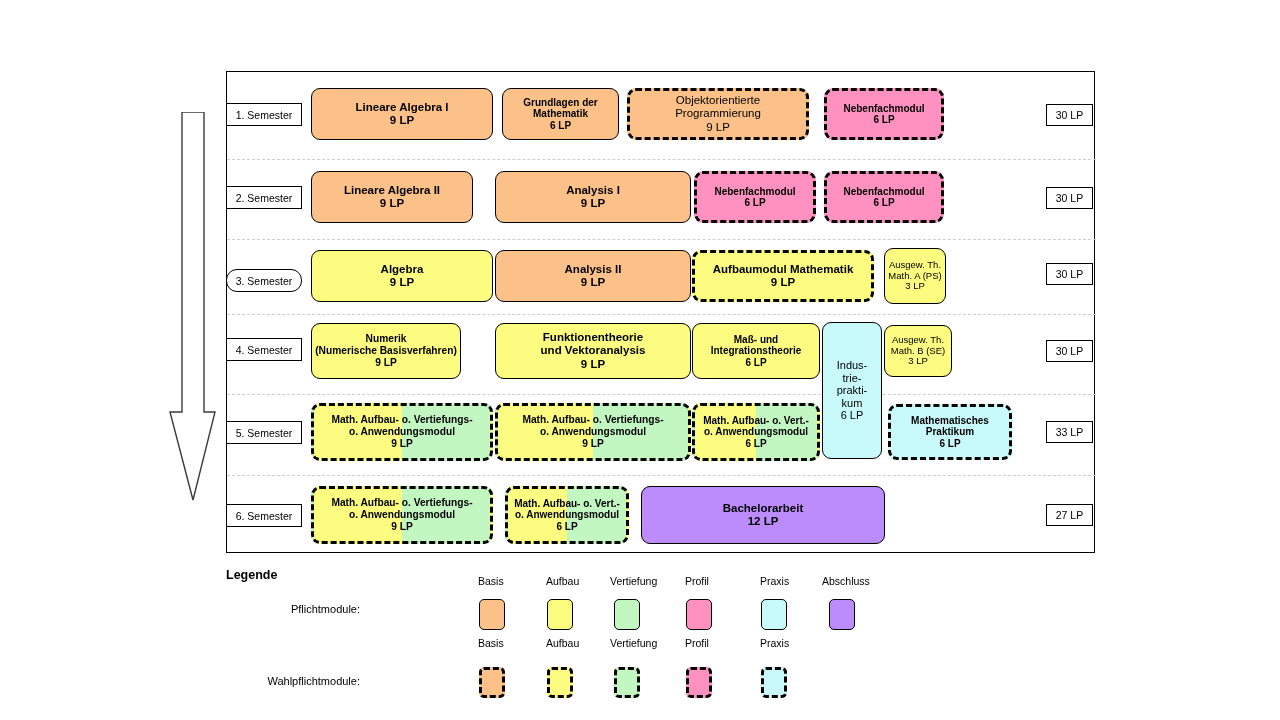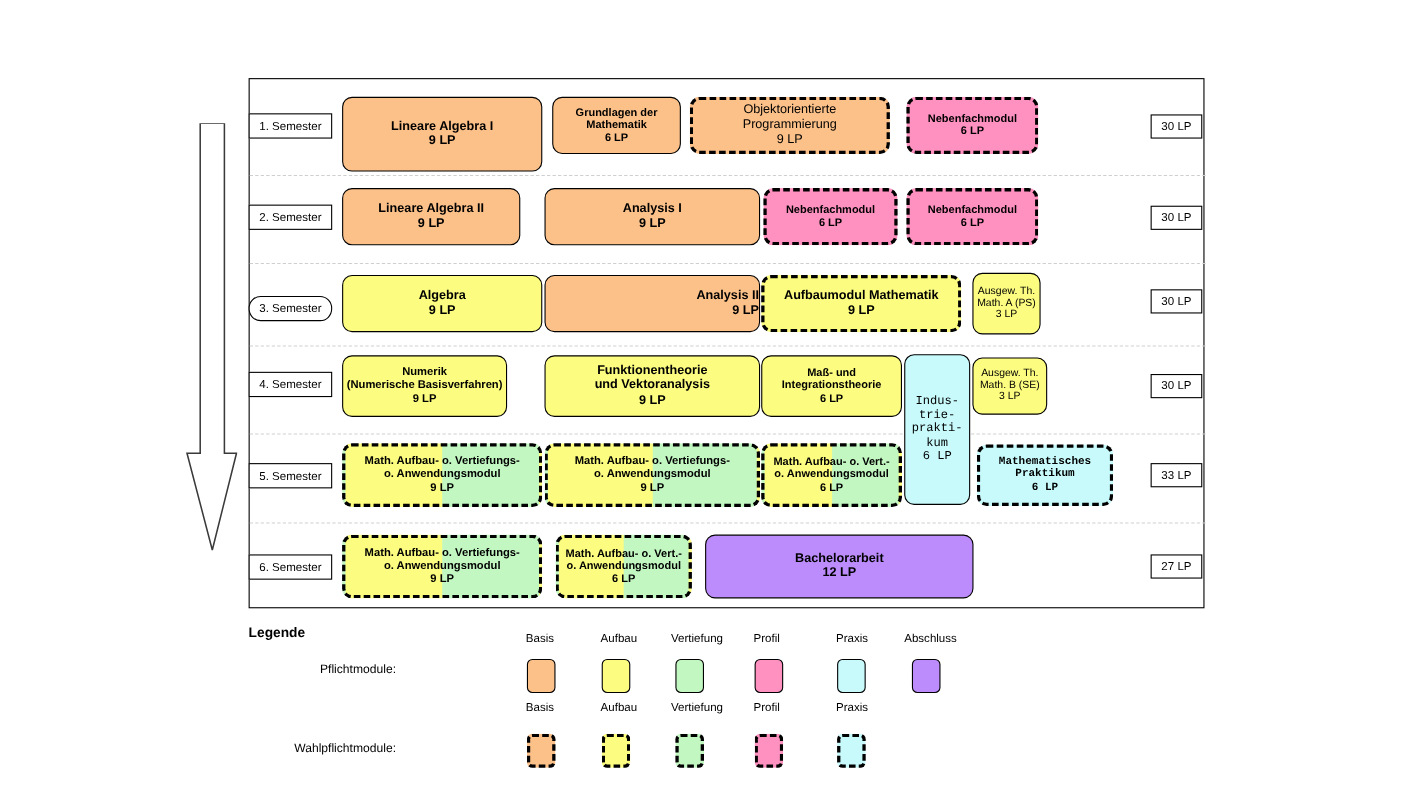--- a/index.html
+++ b/index.html
@@ -102,21 +102,21 @@
   }
   .module .mline { display: block; width: 100%; }
   .module.solid  { border: 1.2px solid #000; }
   .module.dashed { border: 3px dashed #000; }
 
   
   .fill-basis     { background: #FCC189; }
   .fill-aufbau    { background: #FCFC80; }
   .fill-vertief   { background: #C2F7C2; }
   .fill-profil    { background: #FF91C1; }
-  .fill-praxis    { background: #C8FAFC; font-family: Liberation Mono, monospace; }
+  .fill-praxis    { background: #C8FAFC; }
   .fill-abschluss { background: #BC8CFC; }
   
   .fill-split {
     background: linear-gradient(to right, #FCFC80 0%, #FCFC80 50%, #C2F7C2 50%, #C2F7C2 100%);
   }
 
   
   #progress-arrow {
     position: absolute;
     left: 166px;
@@ -178,21 +178,21 @@
     <div class="row-sep" style="top: 87px;"></div>
     <div class="row-sep" style="top: 167px;"></div>
     <div class="row-sep" style="top: 242px;"></div>
     <div class="row-sep" style="top: 322px;"></div>
     <div class="row-sep" style="top: 403px;"></div>
   </div>
 
 <div id="plan-layer">
     <div class="sem-label" style="left: 226px; top: 103px;">1. Semester</div>
     <div class="lp-box" style="left: 1046px; top: 104px;">30 LP</div>
-    <div class="module solid fill-basis" style="left: 311px; top: 88px; width: 182px; height: 68px; font-size: 11.5px; font-weight: bold;">
+    <div class="module solid fill-basis" style="left: 311px; top: 88px; width: 182px; height: 52px; font-size: 11.5px; font-weight: bold;">
       <span class="mline">Lineare Algebra I</span>
       <span class="mline">9 LP</span>
     </div>
     <div class="module solid fill-basis" style="left: 502px; top: 88px; width: 117px; height: 52px; font-size: 10px; font-weight: bold;">
       <span class="mline">Grundlagen  der</span>
       <span class="mline">Mathematik</span>
       <span class="mline">6 LP</span>
     </div>
     <div class="module dashed fill-basis" style="left: 627px; top: 88px; width: 182px; height: 52px; font-size: 11.5px; font-weight: normal;">
       <span class="mline">Objektorientierte</span>
@@ -220,21 +220,21 @@
     <div class="module dashed fill-profil" style="left: 824px; top: 171px; width: 120px; height: 52px; font-size: 10px; font-weight: bold;">
       <span class="mline">Nebenfachmodul</span>
       <span class="mline">6 LP</span>
     </div>
     <div class="sem-label" style="left: 226px; top: 269px; border-radius: 11px;">3. Semester</div>
     <div class="lp-box" style="left: 1046px; top: 263px;">30 LP</div>
     <div class="module solid fill-aufbau" style="left: 311px; top: 250px; width: 182px; height: 52px; font-size: 11.5px; font-weight: bold;">
       <span class="mline">Algebra</span>
       <span class="mline">9 LP</span>
     </div>
-    <div class="module solid fill-basis" style="left: 495px; top: 250px; width: 196px; height: 52px; font-size: 11.5px; font-weight: bold; text-align: right;">
+    <div class="module solid fill-basis" style="left: 495px; top: 250px; width: 196px; height: 52px; font-size: 11.5px; font-weight: bold;">
       <span class="mline">Analysis II</span>
       <span class="mline">9 LP</span>
     </div>
     <div class="module dashed fill-aufbau" style="left: 692px; top: 250px; width: 182px; height: 52px; font-size: 11.5px; font-weight: bold;">
       <span class="mline">Aufbaumodul Mathematik</span>
       <span class="mline">9 LP</span>
     </div>
     <div class="module solid fill-aufbau" style="left: 884px; top: 248px; width: 62px; height: 56px; font-size: 9.5px; font-weight: normal;">
       <span class="mline">Ausgew. Th.</span>
       <span class="mline">Math. A (PS)</span>

